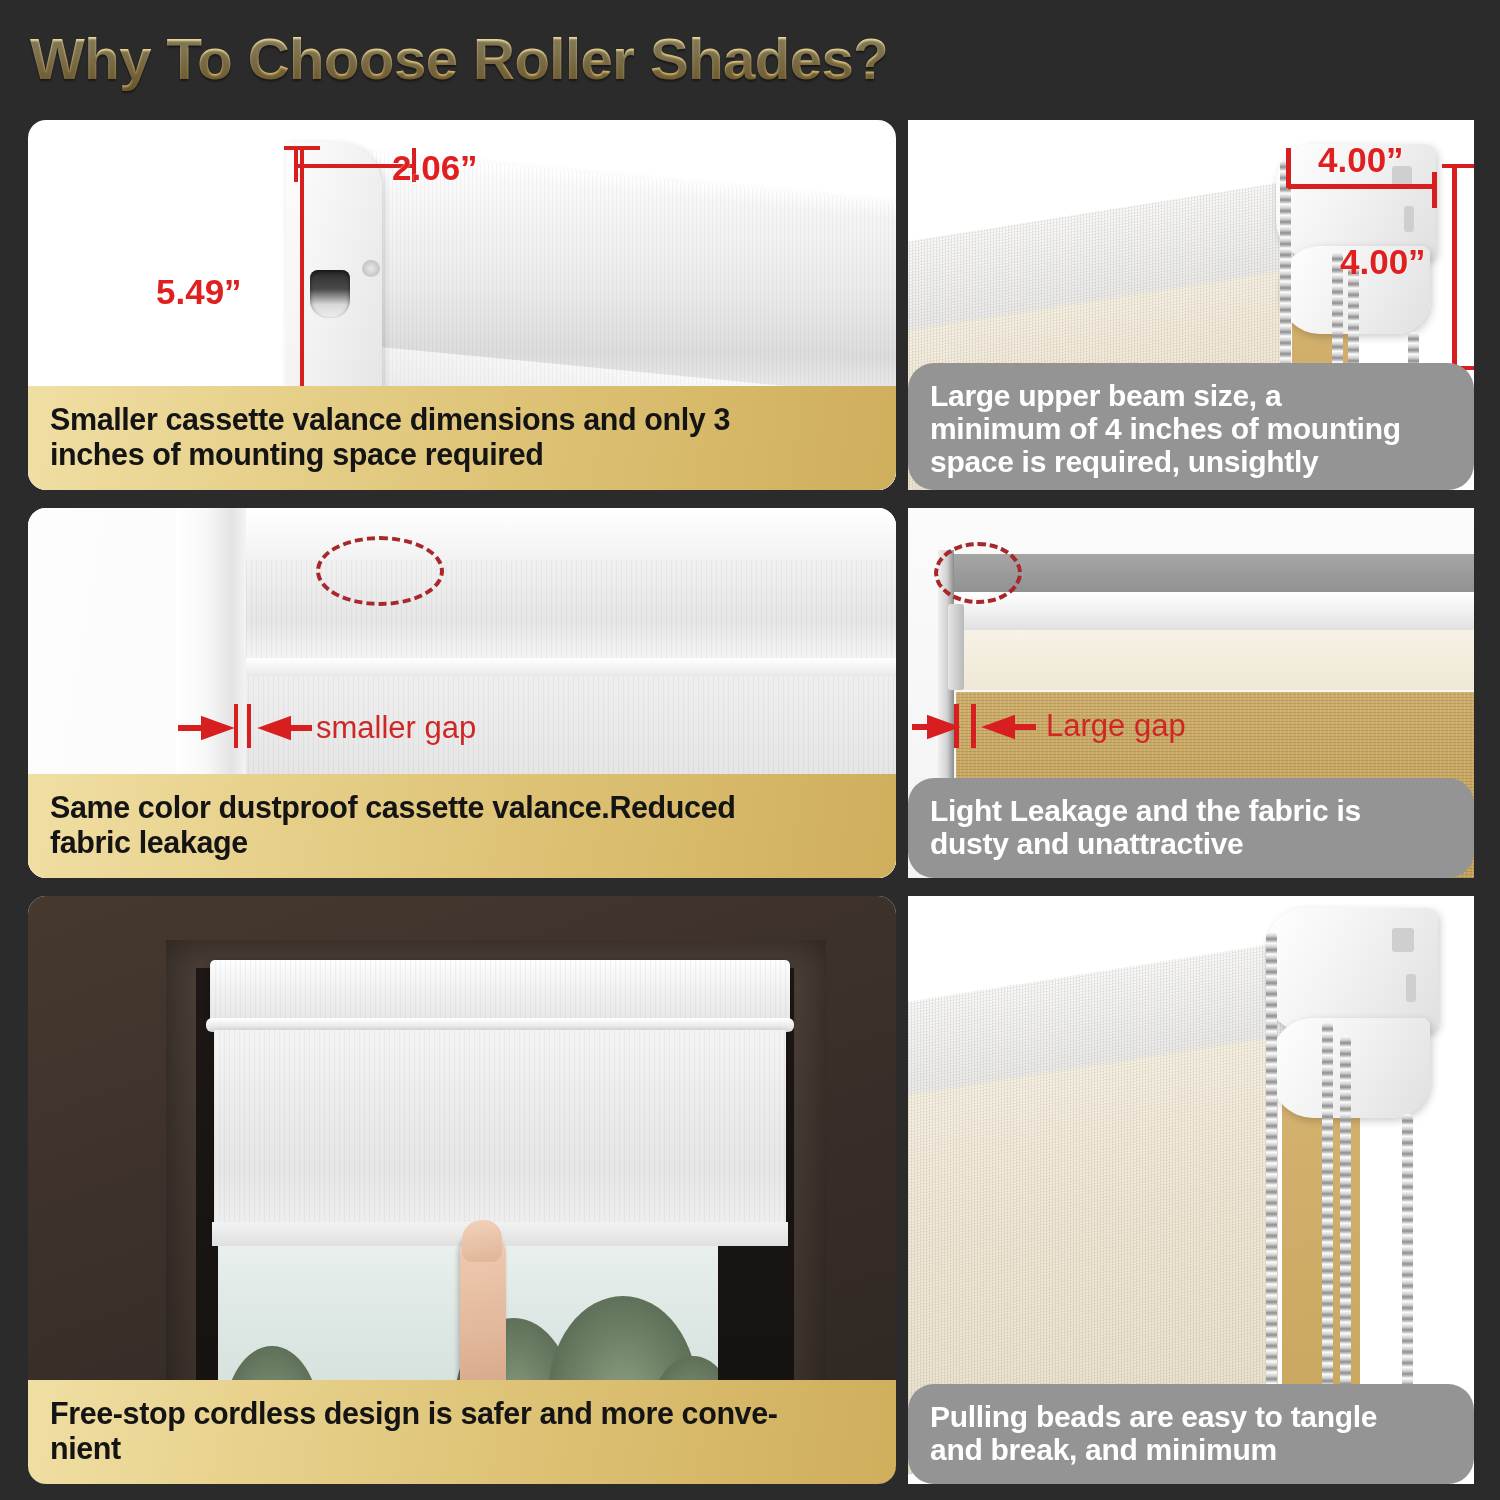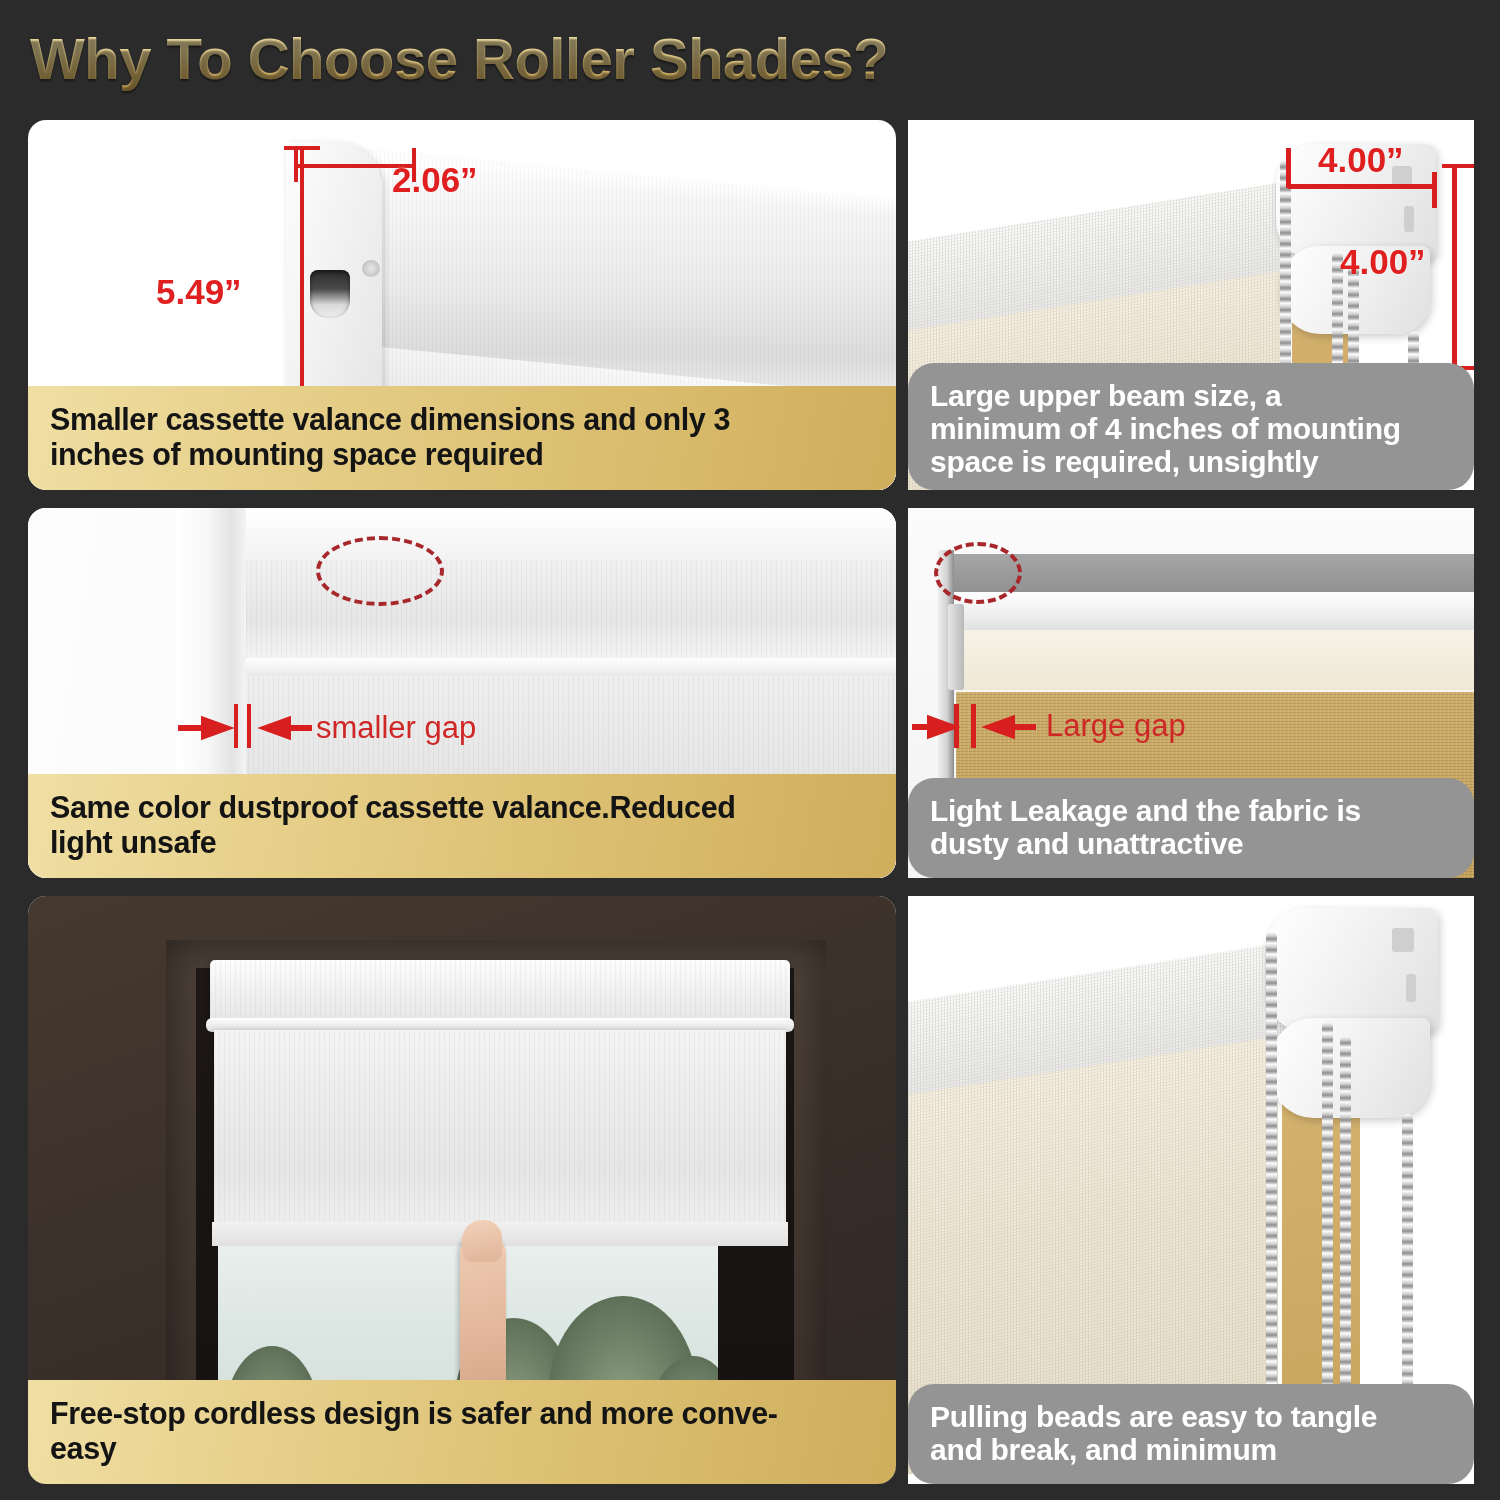--- a/index.html
+++ b/index.html
@@ -277,21 +277,21 @@
       <div class="tl-fabric"></div>
       <div class="tl-bracket">
         <div class="tl-slot"></div>
         <div class="tl-screw"></div>
         <div class="tl-screw2"></div>
       </div>
 
       <div class="rline" style="left:266px; top:44px; width:122px; height:4px;"></div>
       <div class="rline" style="left:266px; top:28px; width:4px; height:34px;"></div>
       <div class="rline" style="left:384px; top:28px; width:4px; height:34px;"></div>
-      <div class="ann dim-label" style="left:364px; top:40px;">2.06”</div>
+      <div class="ann dim-label" style="left:364px; top:28px;">2.06”</div>
 
       <div class="rline" style="left:272px; top:26px; width:4px; height:310px;"></div>
       <div class="rline" style="left:256px; top:26px; width:36px; height:4px;"></div>
       <div class="rline" style="left:256px; top:332px; width:36px; height:4px;"></div>
       <div class="ann dim-label" style="left:128px; top:152px;">5.49”</div>
     </div>
     <div class="caption gold">
       <span class="cap-line">Smaller cassette valance dimensions and only 3</span>
       <span class="cap-line">inches of mounting space required</span>
     </div>
@@ -356,21 +356,21 @@
       <div class="rline" style="left:219px; top:196px; width:4px; height:44px;"></div>
       <svg width="80" height="30" style="position:absolute;left:150px;top:205px;">
         <path d="M0 15 L36 15 M26 7 L48 15 L26 23 Z" stroke="#d81f1f" stroke-width="6" fill="#d81f1f"></path>
       </svg>
       <svg width="80" height="30" style="position:absolute;left:228px;top:205px;">
         <path d="M56 15 L22 15 M32 7 L10 15 L32 23 Z" stroke="#d81f1f" stroke-width="6" fill="#d81f1f"></path>
       </svg>
     </div>
     <div class="caption gold">
       <span class="cap-line">Same color dustproof cassette valance.Reduced</span>
-      <span class="cap-line">light unsafe</span>
+      <span class="cap-line">fabric leakage</span>
     </div>
   </div>
 
   <div class="panel right row2">
     <div class="photo">
       <div class="mr-bg"></div>
       <div class="mr-grayband"></div>
       <div class="mr-whiterail"></div>
       <div class="mr-cream"></div>
       <div class="mr-tan tanweave"></div>
@@ -408,21 +408,21 @@
         <div class="tree" style="left:430px; width:90px; height:140px;"></div>
       </div>
       <div class="shade-head streak"></div>
       <div class="shade-lip"></div>
       <div class="shade-body streak"></div>
       <div class="shade-bottom"></div>
       <div class="hand"></div>
     </div>
     <div class="caption gold">
       <span class="cap-line">Free-stop cordless design is safer and more conve-</span>
-      <span class="cap-line">easy</span>
+      <span class="cap-line">nient</span>
     </div>
   </div>
 
   <div class="panel right row3">
     <div class="photo">
       <div class="rr-fabric-top weave" style="left:-30px; top:44px; width:420px; height:96px; transform:skewY(-9deg); transform-origin:right top;"></div>
       <div class="rr-fabric-main weave" style="left:-30px; top:140px; width:400px; height:380px; transform:skewY(-9deg); transform-origin:right top;"></div>
       <div class="rr-tan" style="left:374px; top:140px; width:78px; height:382px; transform:skewY(-9deg); transform-origin:left top;"></div>
 
       <div class="rr-bracket" style="left:358px; top:12px; width:172px; height:124px;">

